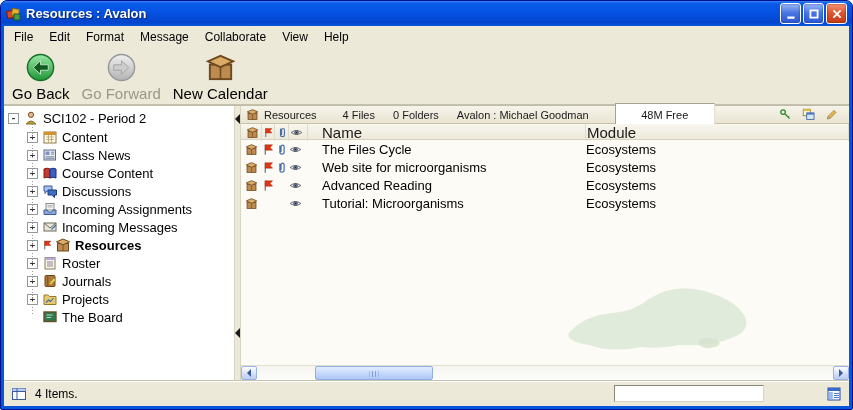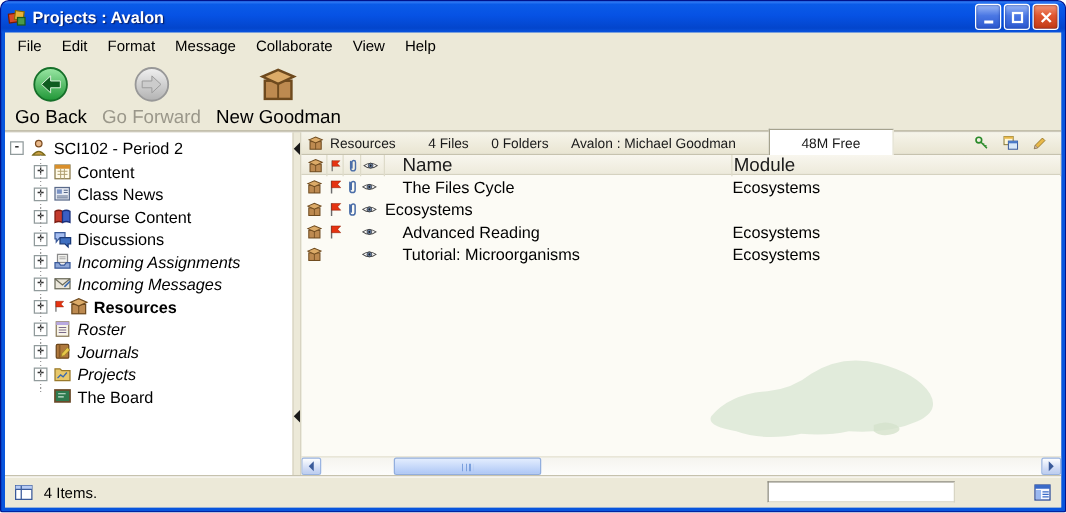--- a/index.html
+++ b/index.html
@@ -23,21 +23,21 @@
   .tbtn{min-width:56px;display:flex;flex-direction:column;align-items:center;padding:2px 4px 0}
   .tbtn .bigic{width:31px;height:31px}
   .tlab{font-size:15px;margin-top:2px;color:#000;white-space:nowrap}
   .tbtn.disabled .tlab{color:#9a978a}
   
   .main{flex:1;display:flex;min-height:0;border-top:1px solid #c0bcaa}
   .tree{width:230px;flex:0 0 230px;background:#fff;padding:3px 0 0 4px;font-size:13px;overflow:hidden;position:relative}
   .trow{display:flex;align-items:center;height:18px;gap:4px;white-space:nowrap}
   .trow .ic{flex:0 0 16px}
   .tlabel{color:#000}
-  .tlabel.it{font-style:italic}
+  .tlabel.it{}
   .tlabel.b{font-weight:bold}
   .exp{width:11px;height:11px;flex:0 0 11px;border:1px solid #919b9c;background:#fff;display:inline-flex;align-items:center;justify-content:center;
        font:bold 9px/9px "DejaVu Sans Mono",monospace;color:#333}
   .exp.hiddenx{visibility:hidden}
   .tchildren{position:relative;padding-left:19px;margin-top:1px}
   .tline{position:absolute;left:24px;top:-4px;bottom:10px;width:1px;
          background:repeating-linear-gradient(180deg,#9a9a9a 0 1px,transparent 1px 3px)}
   .flagic{width:11px !important;flex:0 0 11px !important;margin-right:-2px}
   .splitter{width:7px;flex:0 0 7px;background:#ece9d8;position:relative;border-left:1px solid #d8d4c2;border-right:1px solid #d8d4c2}
   .spl-arrow{position:absolute;left:0;width:0;height:0;border:5px solid transparent;border-right-color:#1a1a1a;border-left-width:0}
@@ -199,21 +199,21 @@
     <rect x="2.8" y="6" width="4" height="7.2" fill="#9ab8f0"></rect>
     <path d="M8 7.5 h5 M8 9.5 h5 M8 11.5 h5" stroke="#3a6ac8" stroke-width="0.9" fill="none"></path>
   </symbol>
 </svg>
 
 <div class="window">
   <div class="titlebar">
     <svg class="ic">
         <use href="#i-app"></use>
       </svg>
-    <span class="title">Projects : Avalon</span>
+    <span class="title">Resources : Avalon</span>
     <span class="winbtns">
       <span class="wbtn">
           <svg viewBox="0 0 10 10">
             <path d="M2 8 h6" stroke="#fff" stroke-width="2"></path>
           </svg>
         </span>
       <span class="wbtn">
           <svg viewBox="0 0 10 10">
             <rect x="2" y="2" width="6" height="6" fill="none" stroke="#fff" stroke-width="1.5"></rect>
           </svg>
@@ -247,21 +247,21 @@
       <div class="tbtn disabled">
         <svg class="bigic">
             <use href="#i-fwd"></use>
           </svg>
         <span class="tlab">Go Forward</span>
       </div>
       <div class="tbtn">
         <svg class="bigic">
             <use href="#i-pkg"></use>
           </svg>
-        <span class="tlab">New Goodman</span>
+        <span class="tlab">New Calendar</span>
       </div>
     </div>
 
     <div class="main">
 
       <div class="tree">
         <div class="trow">
           <span class="exp">-</span>
           <svg class="ic">
               <use href="#i-person"></use>
@@ -444,20 +444,21 @@
             <span class="lc">
                 <svg class="ic-s">
                   <use href="#i-clip"></use>
                 </svg>
               </span>
             <span class="lc">
                 <svg class="ic-s">
                   <use href="#i-eye"></use>
                 </svg>
               </span>
+            <span class="lc lname">Web site for microorganisms</span>
             <span class="lc lmod">Ecosystems</span>
           </div>
           <div class="lrow grid6">
             <span class="lc">
                 <svg class="ic-s">
                   <use href="#i-pkg"></use>
                 </svg>
               </span>
             <span class="lc">
                 <svg class="ic-s">

